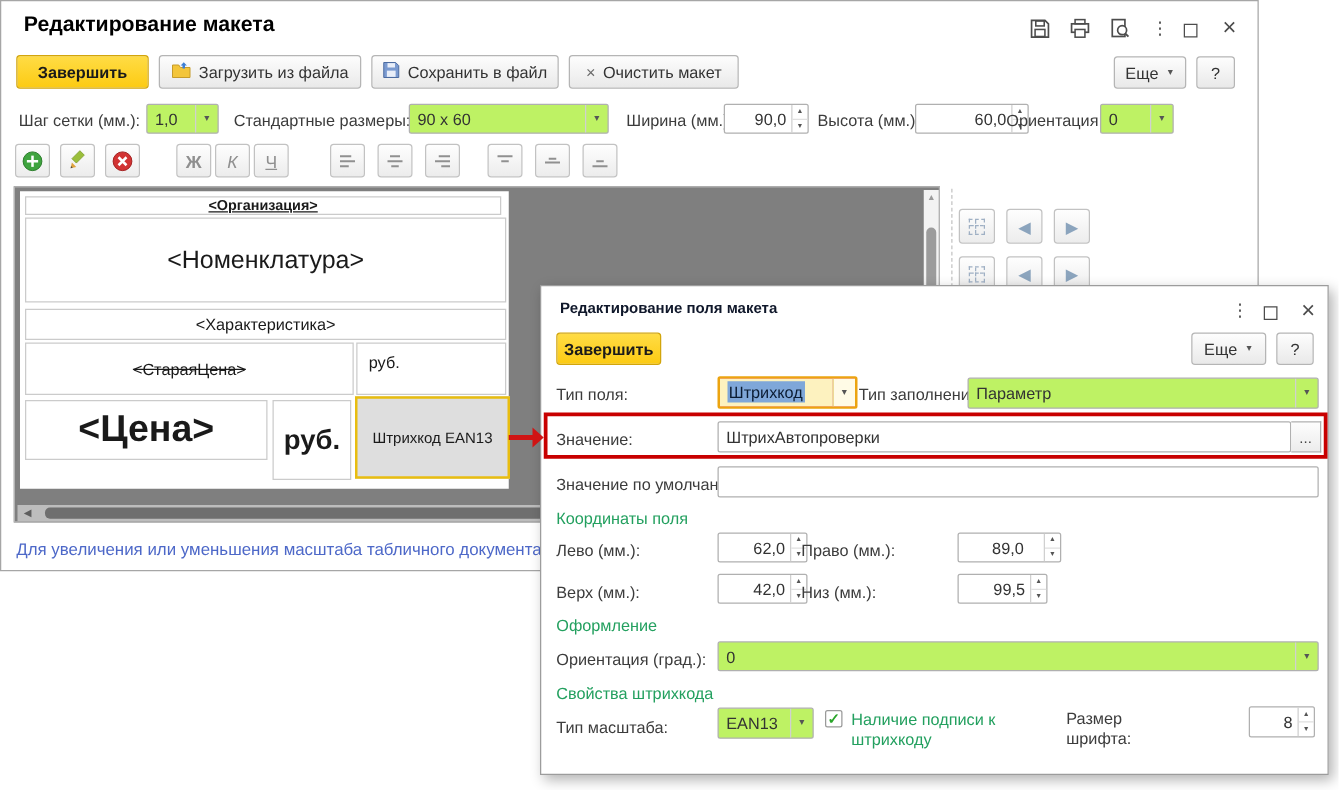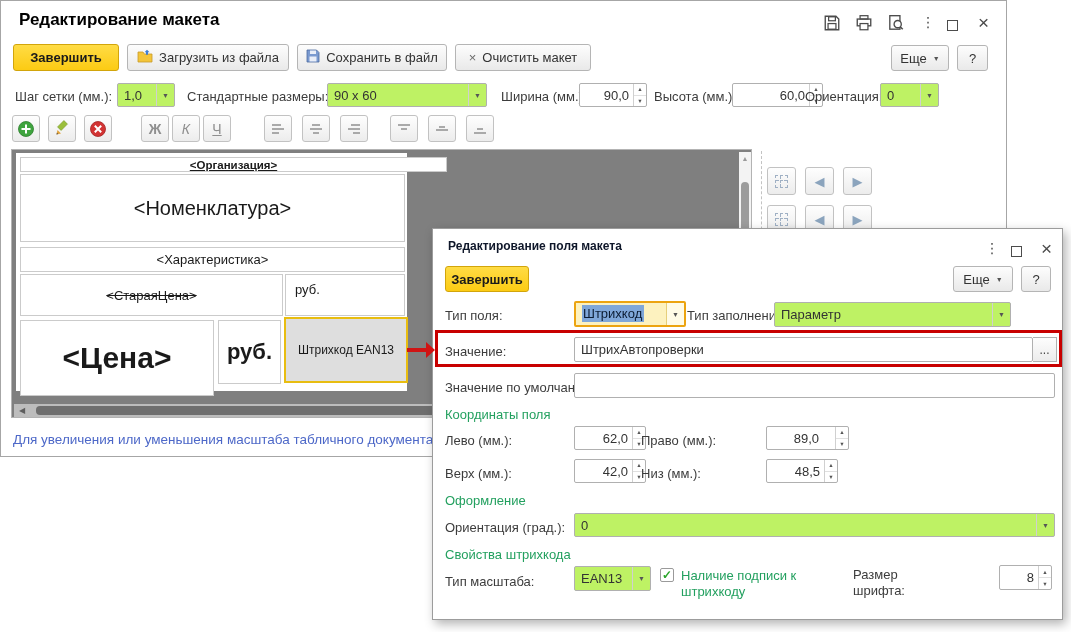--- a/index.html
+++ b/index.html
@@ -259,26 +259,26 @@
       <svg width="18" height="16" viewBox="0 0 18 16">
           <g stroke="#909090" stroke-width="1.5">
             <line x1="6" y1="8" x2="12" y2="8"></line>
             <line x1="3" y1="12" x2="15" y2="12"></line>
           </g>
         </svg>
     </div>
 
     <div class="abs canvas">
       <div class="abs page">
-        <div class="cell" style="left:4px; top:4px; width:427px; height:15px; font-size:11.5px; font-weight:bold; text-decoration:underline;">&lt;Организация&gt;</div>
+        <div class="cell" style="left:4px; top:4px; width:381px; height:15px; font-size:11.5px; font-weight:bold; text-decoration:underline;">&lt;Организация&gt;</div>
         <div class="cell" style="left:4px; top:21px; width:385px; height:68px; font-size:20px;">&lt;Номенклатура&gt;</div>
         <div class="cell" style="left:4px; top:94px; width:385px; height:25px; font-size:13px;">&lt;Характеристика&gt;</div>
         <div class="cell" style="left:4px; top:121px; width:263px; height:42px; font-size:13px; text-decoration:line-through;">&lt;СтараяЦена&gt;</div>
         <div class="cell" style="left:269px; top:121px; width:120px; height:42px; font-size:13px; justify-content:flex-start; align-items:flex-start; padding:7px 0 0 9px;">руб.</div>
-        <div class="cell" style="left:4px; top:167px; width:194px; height:76px; font-size:30px; font-weight:bold;">&lt;Цена&gt;</div>
+        <div class="cell" style="left:4px; top:167px; width:194px; height:48px; font-size:30px; font-weight:bold;">&lt;Цена&gt;</div>
         <div class="cell" style="left:202px; top:167px; width:63px; height:64px; font-size:22px; font-weight:bold;">руб.</div>
         <div class="cell cell-barcode" style="left:268px; top:164px; width:124px; height:66px;">Штрихкод EAN13</div>
       </div>
       <div class="abs vscroll">
         <div style="text-align:center; font-size:7px; color:#9a9a9a; padding-top:3px;">▲</div>
         <div class="vthumb"></div>
       </div>
       <div class="abs hscroll">
         <span class="scrollarrow">◀</span>
         <div class="hthumb"></div>
@@ -326,21 +326,21 @@
     </div>
 
     <div class="abs lbl" style="left:12px; top:79px;">Тип поля:</div>
     <div class="abs combo combo-hl" style="left:141px; top:72px; width:112px; height:26px;">
       <span class="cval"><span class="seltext">Штрихкод</span></span>
       <span class="carr">
           <span class="ddmark">▼</span>
         </span>
     </div>
     <div class="abs lbl" style="left:254px; top:79px;">Тип заполнения:</div>
-    <div class="abs combo" style="left:341px; top:73px; width:237px; height:25px;gap:24px;">
+    <div class="abs combo" style="left:341px; top:73px; width:281px; height:25px;gap:24px;">
       <span class="cval">Параметр</span>
       <span class="carr">
           <span class="ddmark">▼</span>
         </span>
     </div>
 
     <div class="abs redrect" style="left:2px; top:101px; width:627px; height:37px;"></div>
 
     <div class="abs lbl" style="left:12px; top:115px;">Значение:</div>
     <div class="abs tinput" style="left:141px; top:108px; width:459px;">ШтрихАвтопроверки</div>
@@ -369,21 +369,21 @@
     <div class="abs lbl" style="left:12px; top:237px;">Верх (мм.):</div>
     <div class="abs spin" style="left:141px; top:230px; width:72px;">
       <span class="sval">42,0</span>
       <span class="sbtns">
           <span>▲</span>
           <span>▼</span>
         </span>
     </div>
     <div class="abs lbl" style="left:208px; top:237px;">Низ (мм.):</div>
     <div class="abs spin" style="left:333px; top:230px; width:72px;">
-      <span class="sval">48,5</span>
+      <span class="sval">99,5</span>
       <span class="sbtns">
           <span>▲</span>
           <span>▼</span>
         </span>
     </div>
 
     <div class="abs lbl green" style="left:12px; top:264px;">Оформление</div>
     <div class="abs lbl" style="left:12px; top:291px;">Ориентация (град.):</div>
     <div class="abs combo" style="left:141px; top:284px; width:481px;">
       <span class="cval">0</span>

